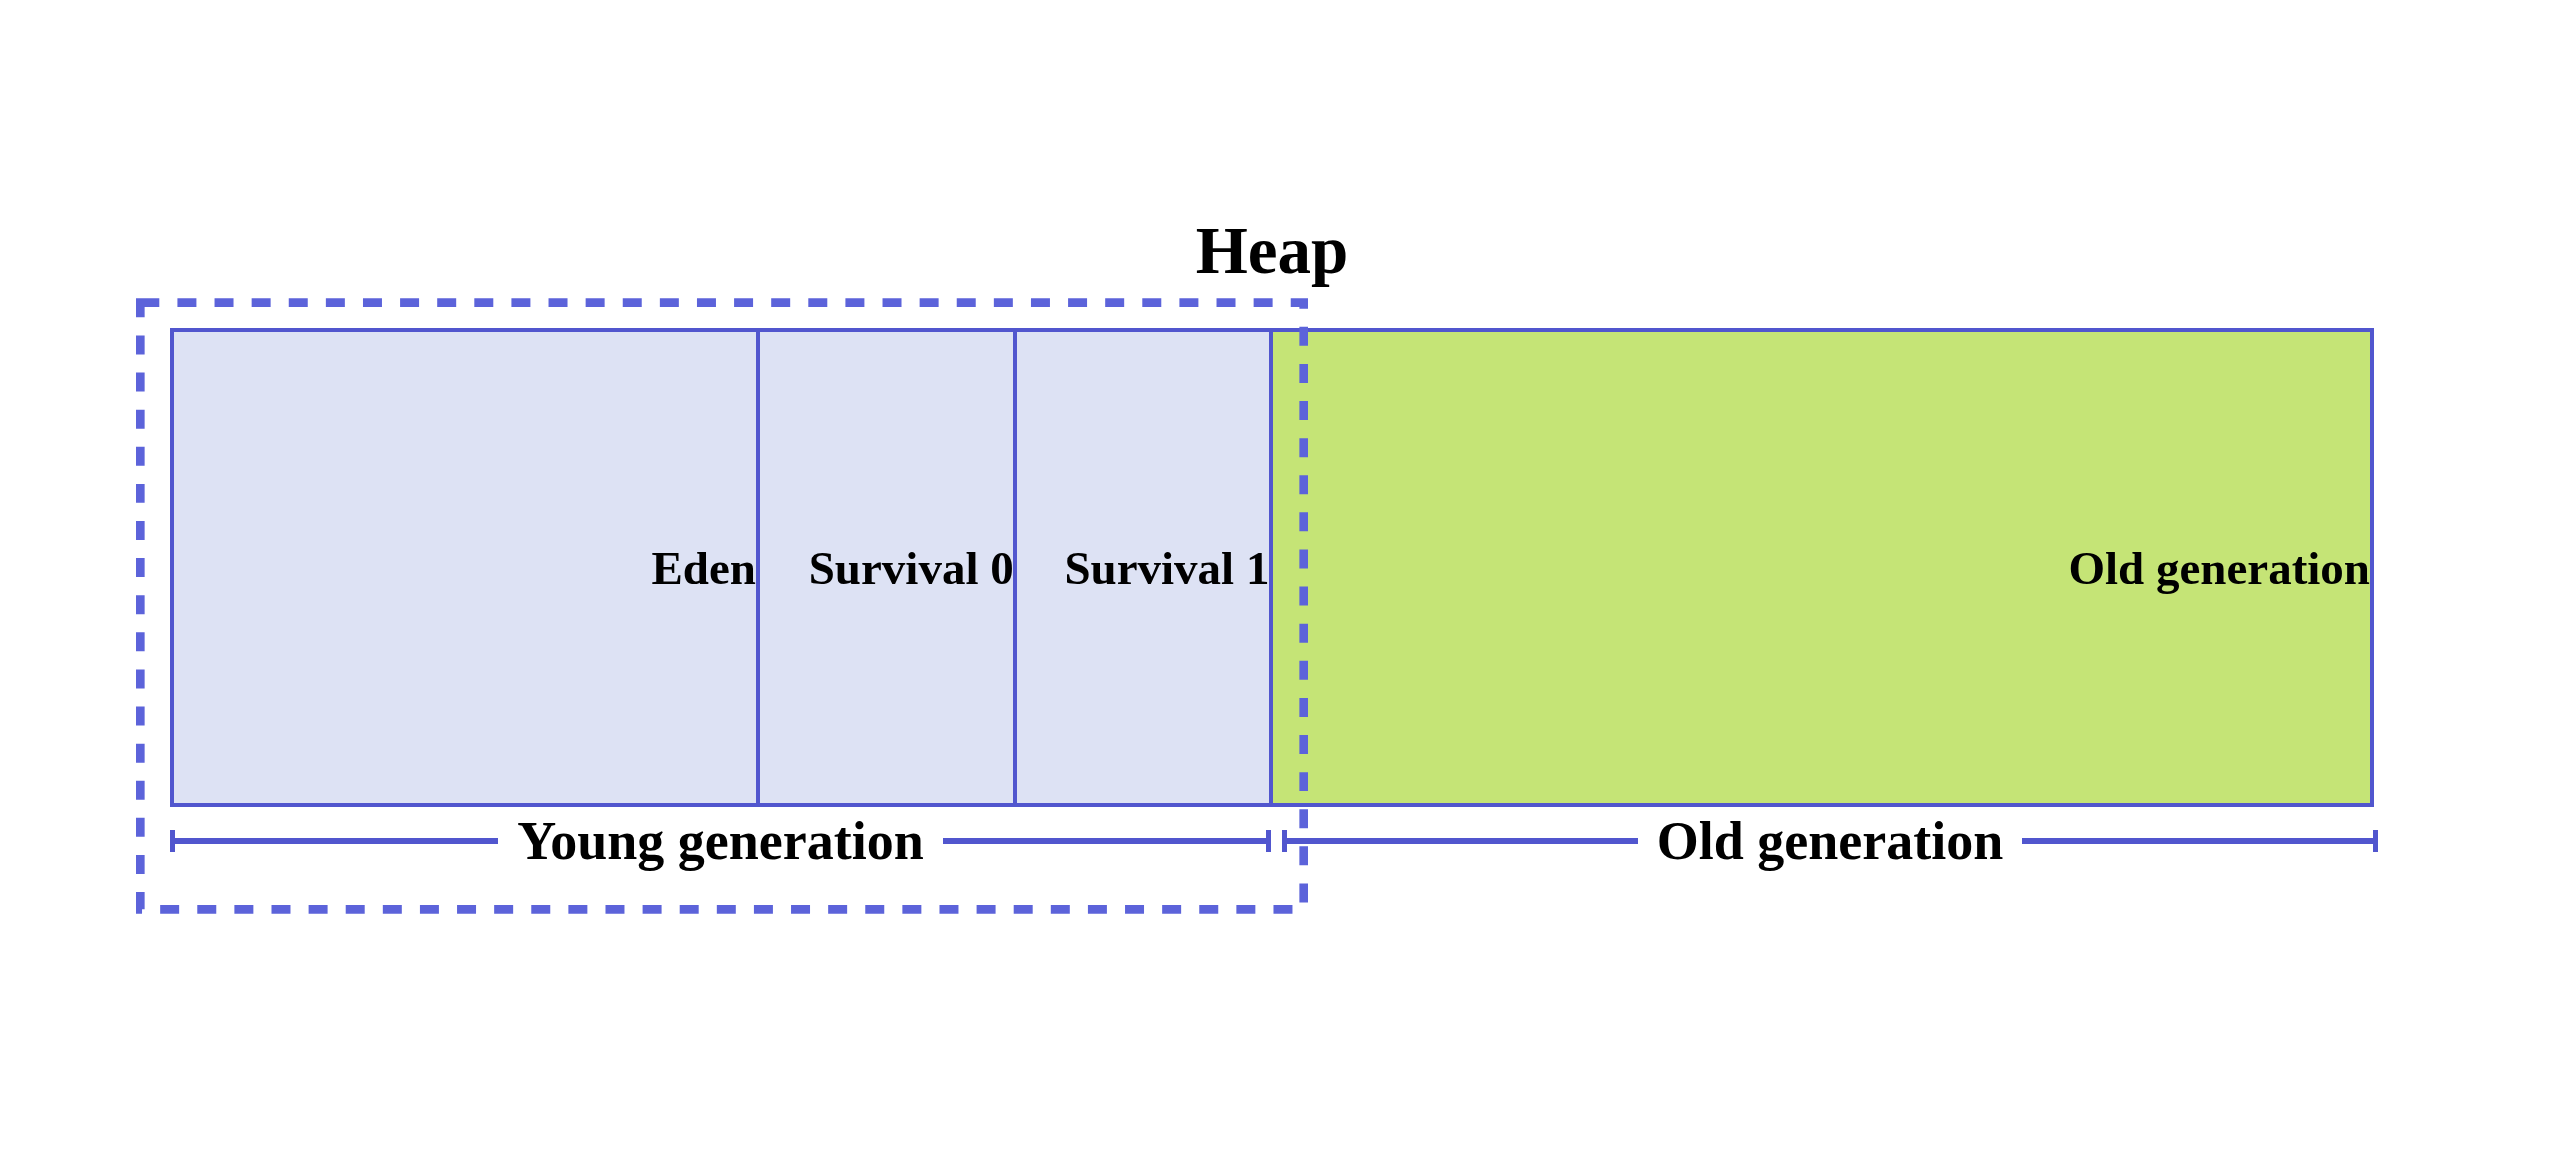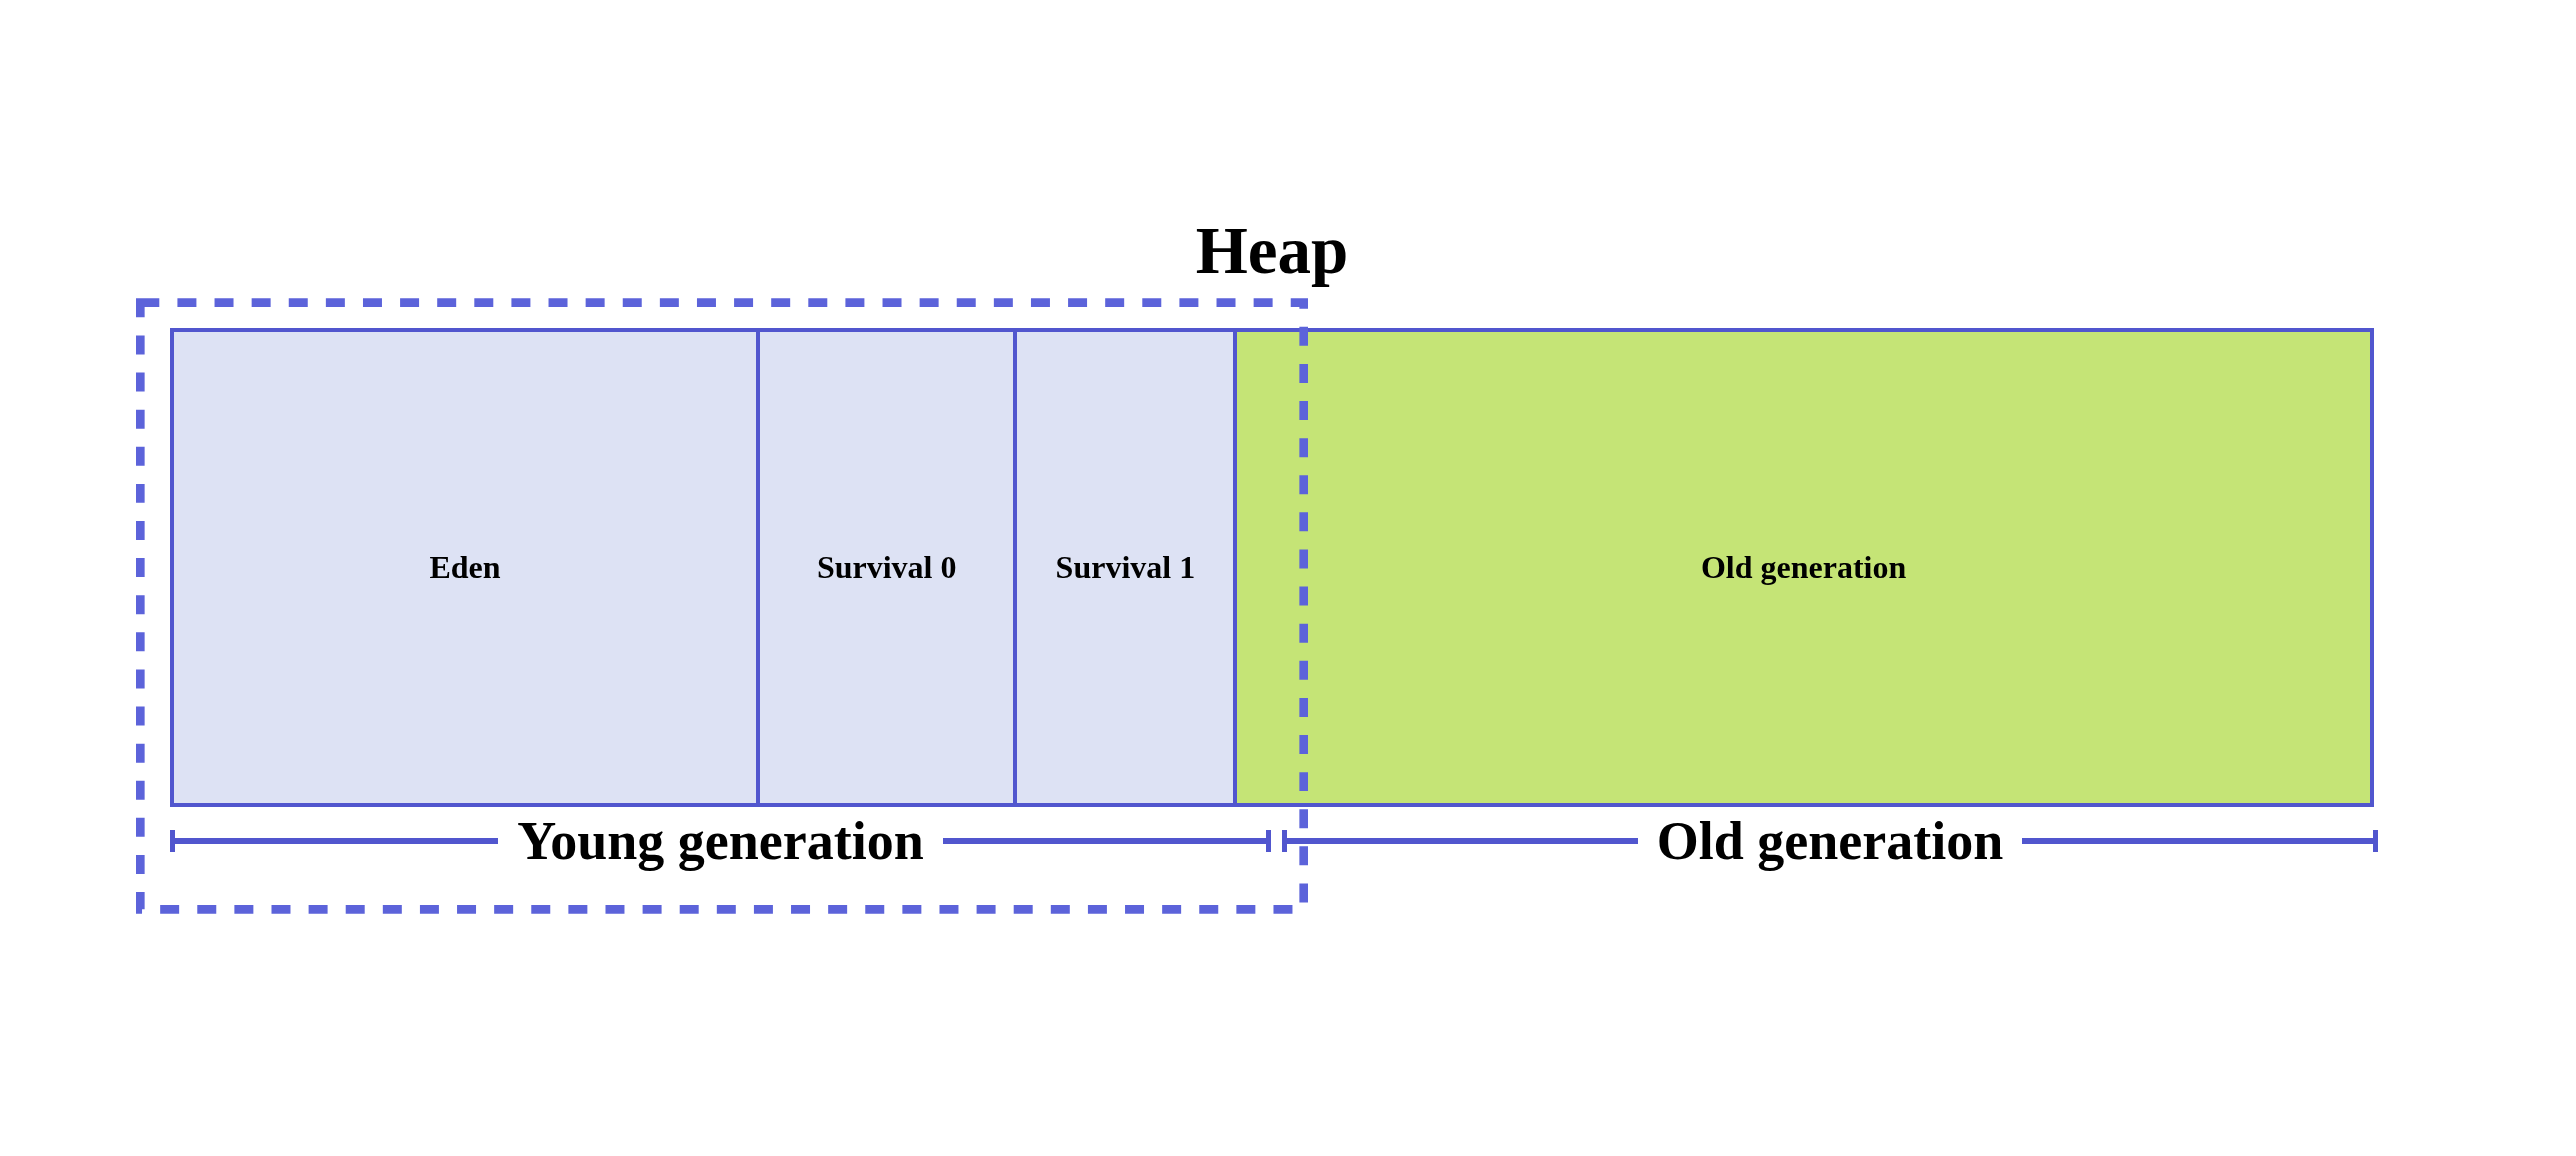--- a/index.html
+++ b/index.html
@@ -28,28 +28,28 @@
   }
   .box-row{
     position:absolute;
     left:170px;top:328px;width:2204px;height:479px;
     display:flex;
   }
   .box{
     box-sizing:border-box;
     border:4.3px solid var(--accent-border);
     background:var(--young-fill);
-    display:flex;align-items:center;justify-content:center;
-    font-size:32px;font-weight:bold;
+    display:flex;align-items:center;justify-content:flex-end;
+    font-size:47px;font-weight:bold;
     white-space:nowrap;
   }
   .box + .box{margin-left:-4.3px;}
   .box.eden{width:590px;}
   .box.s0{width:262px;}
-  .box.s1{width:224px;}
+  .box.s1{width:260px;}
   .box.old{flex:1;background:var(--old-fill);}
   .dashed-outline{
     position:absolute;
     left:136px;top:298px;width:1172px;height:616px;
     z-index:3;
     pointer-events:none;
   }
   .measure{
     position:absolute;
     top:821px;height:40px;

